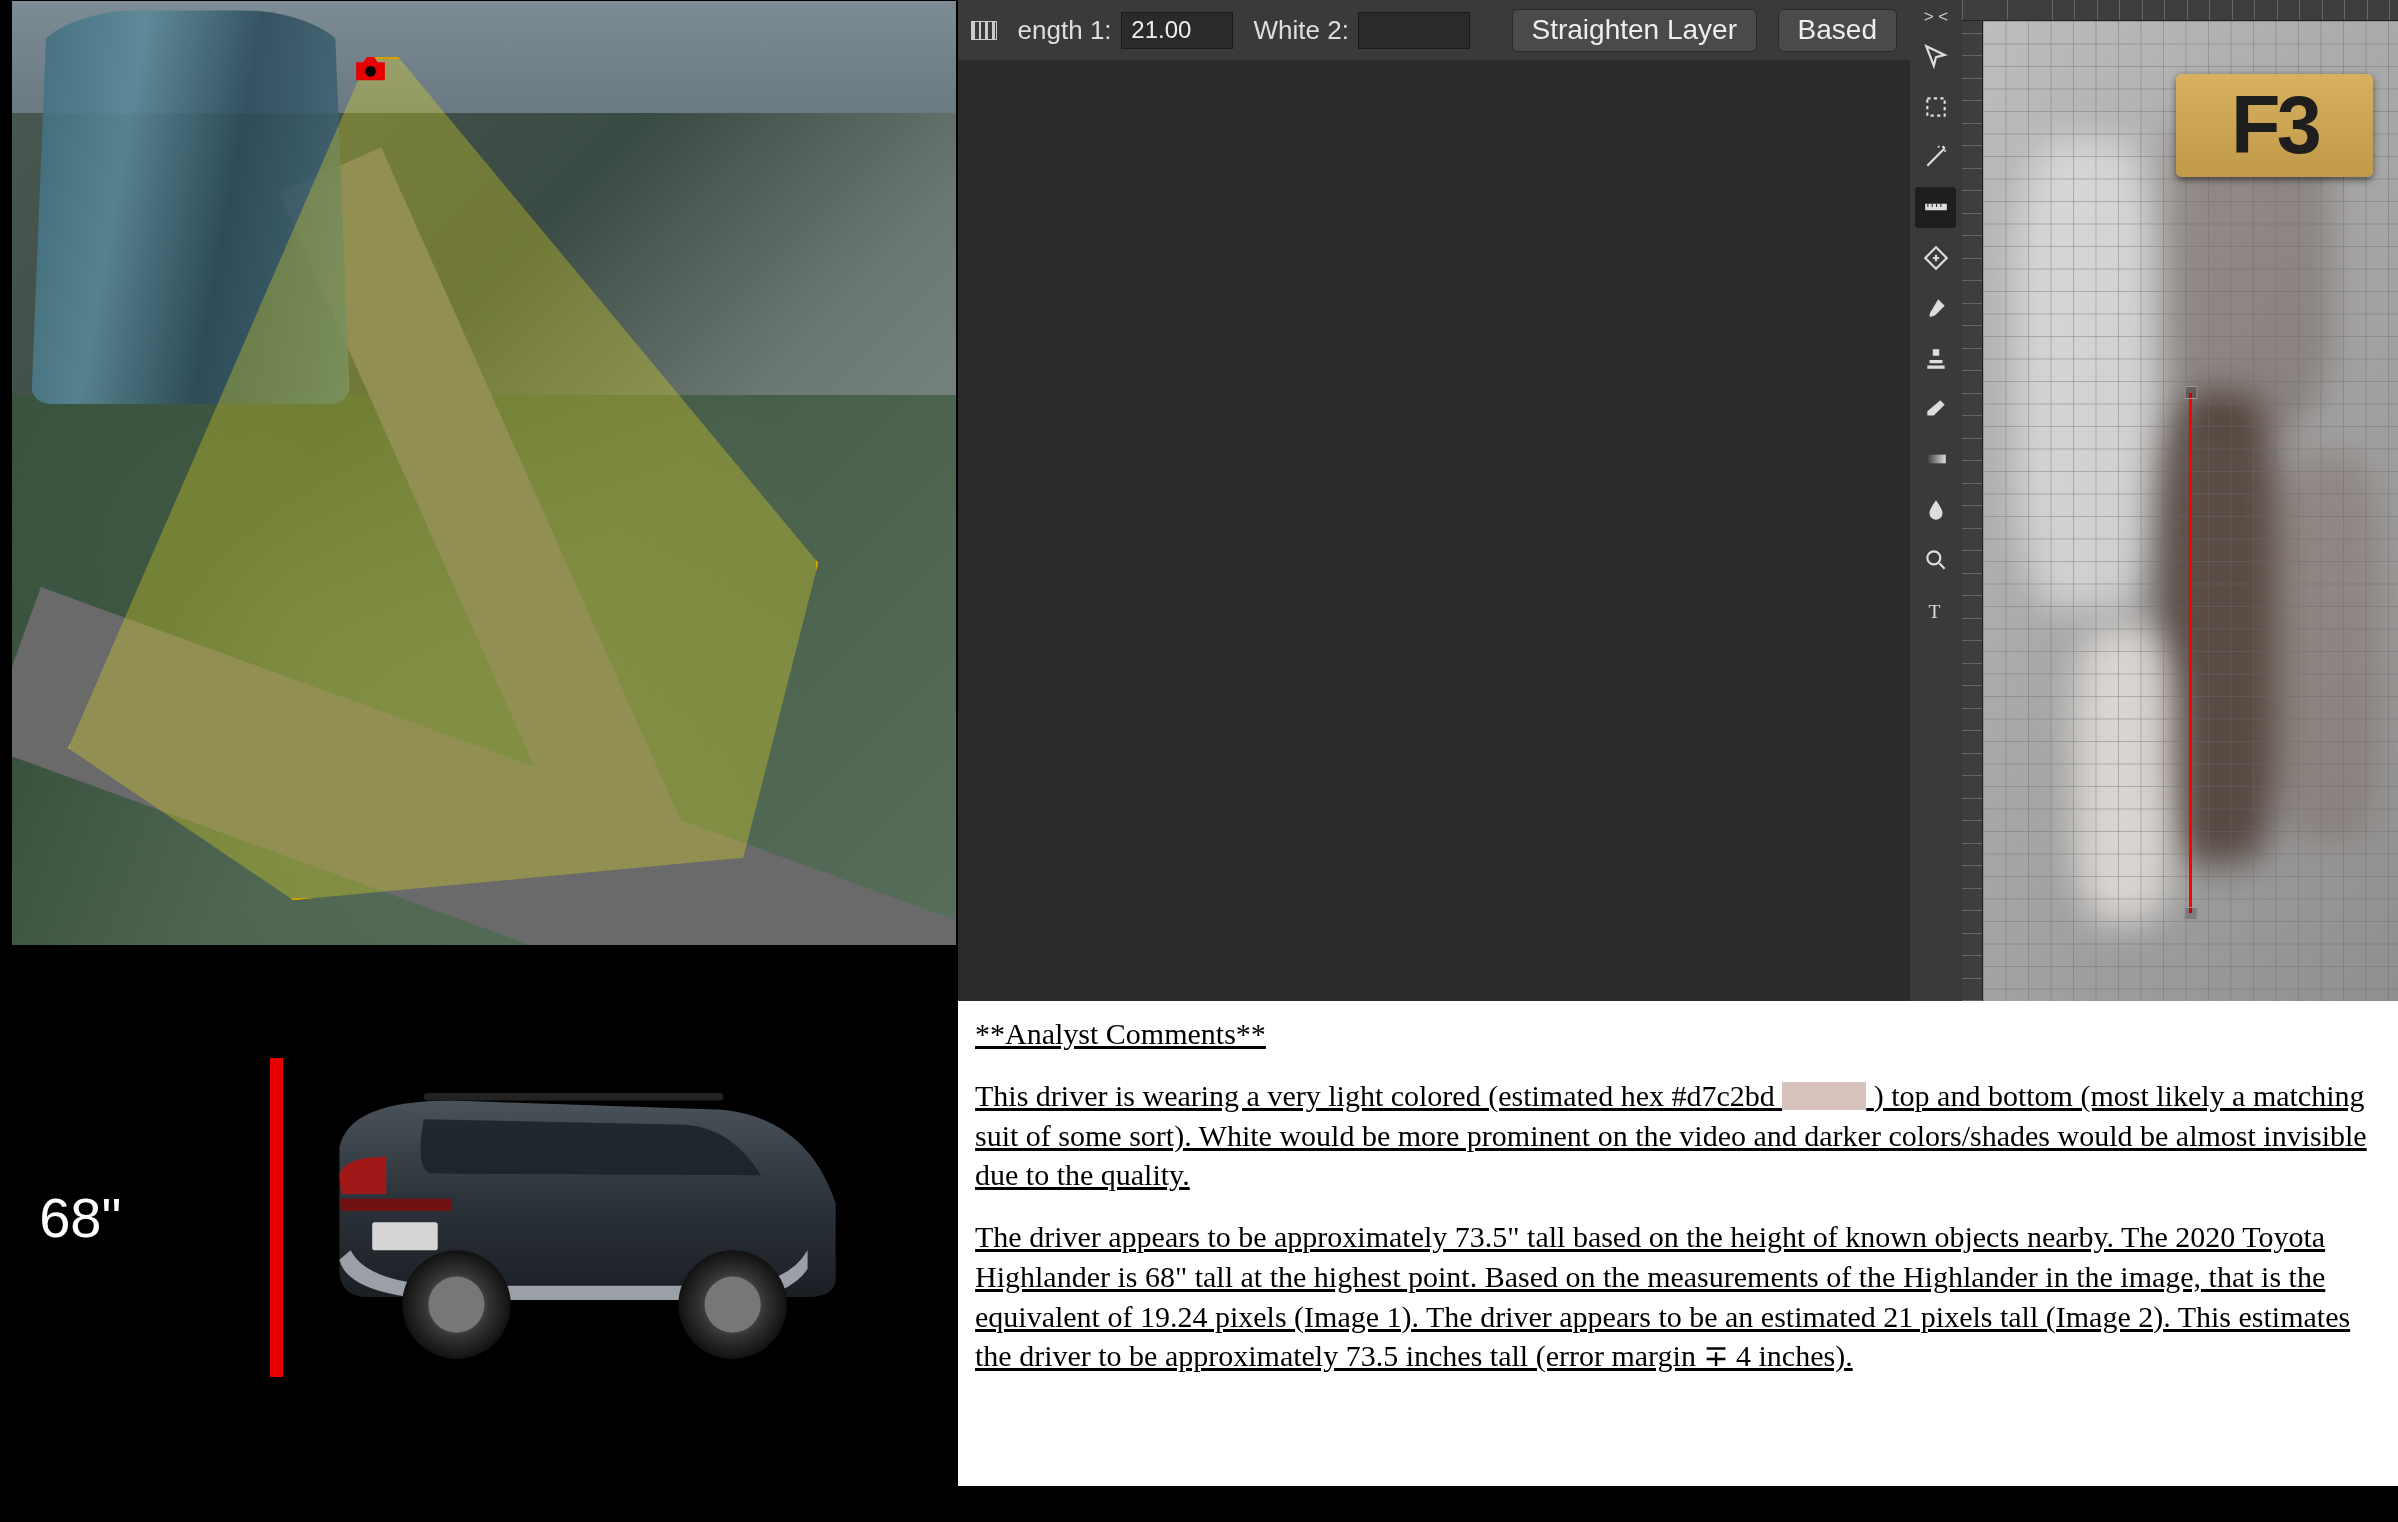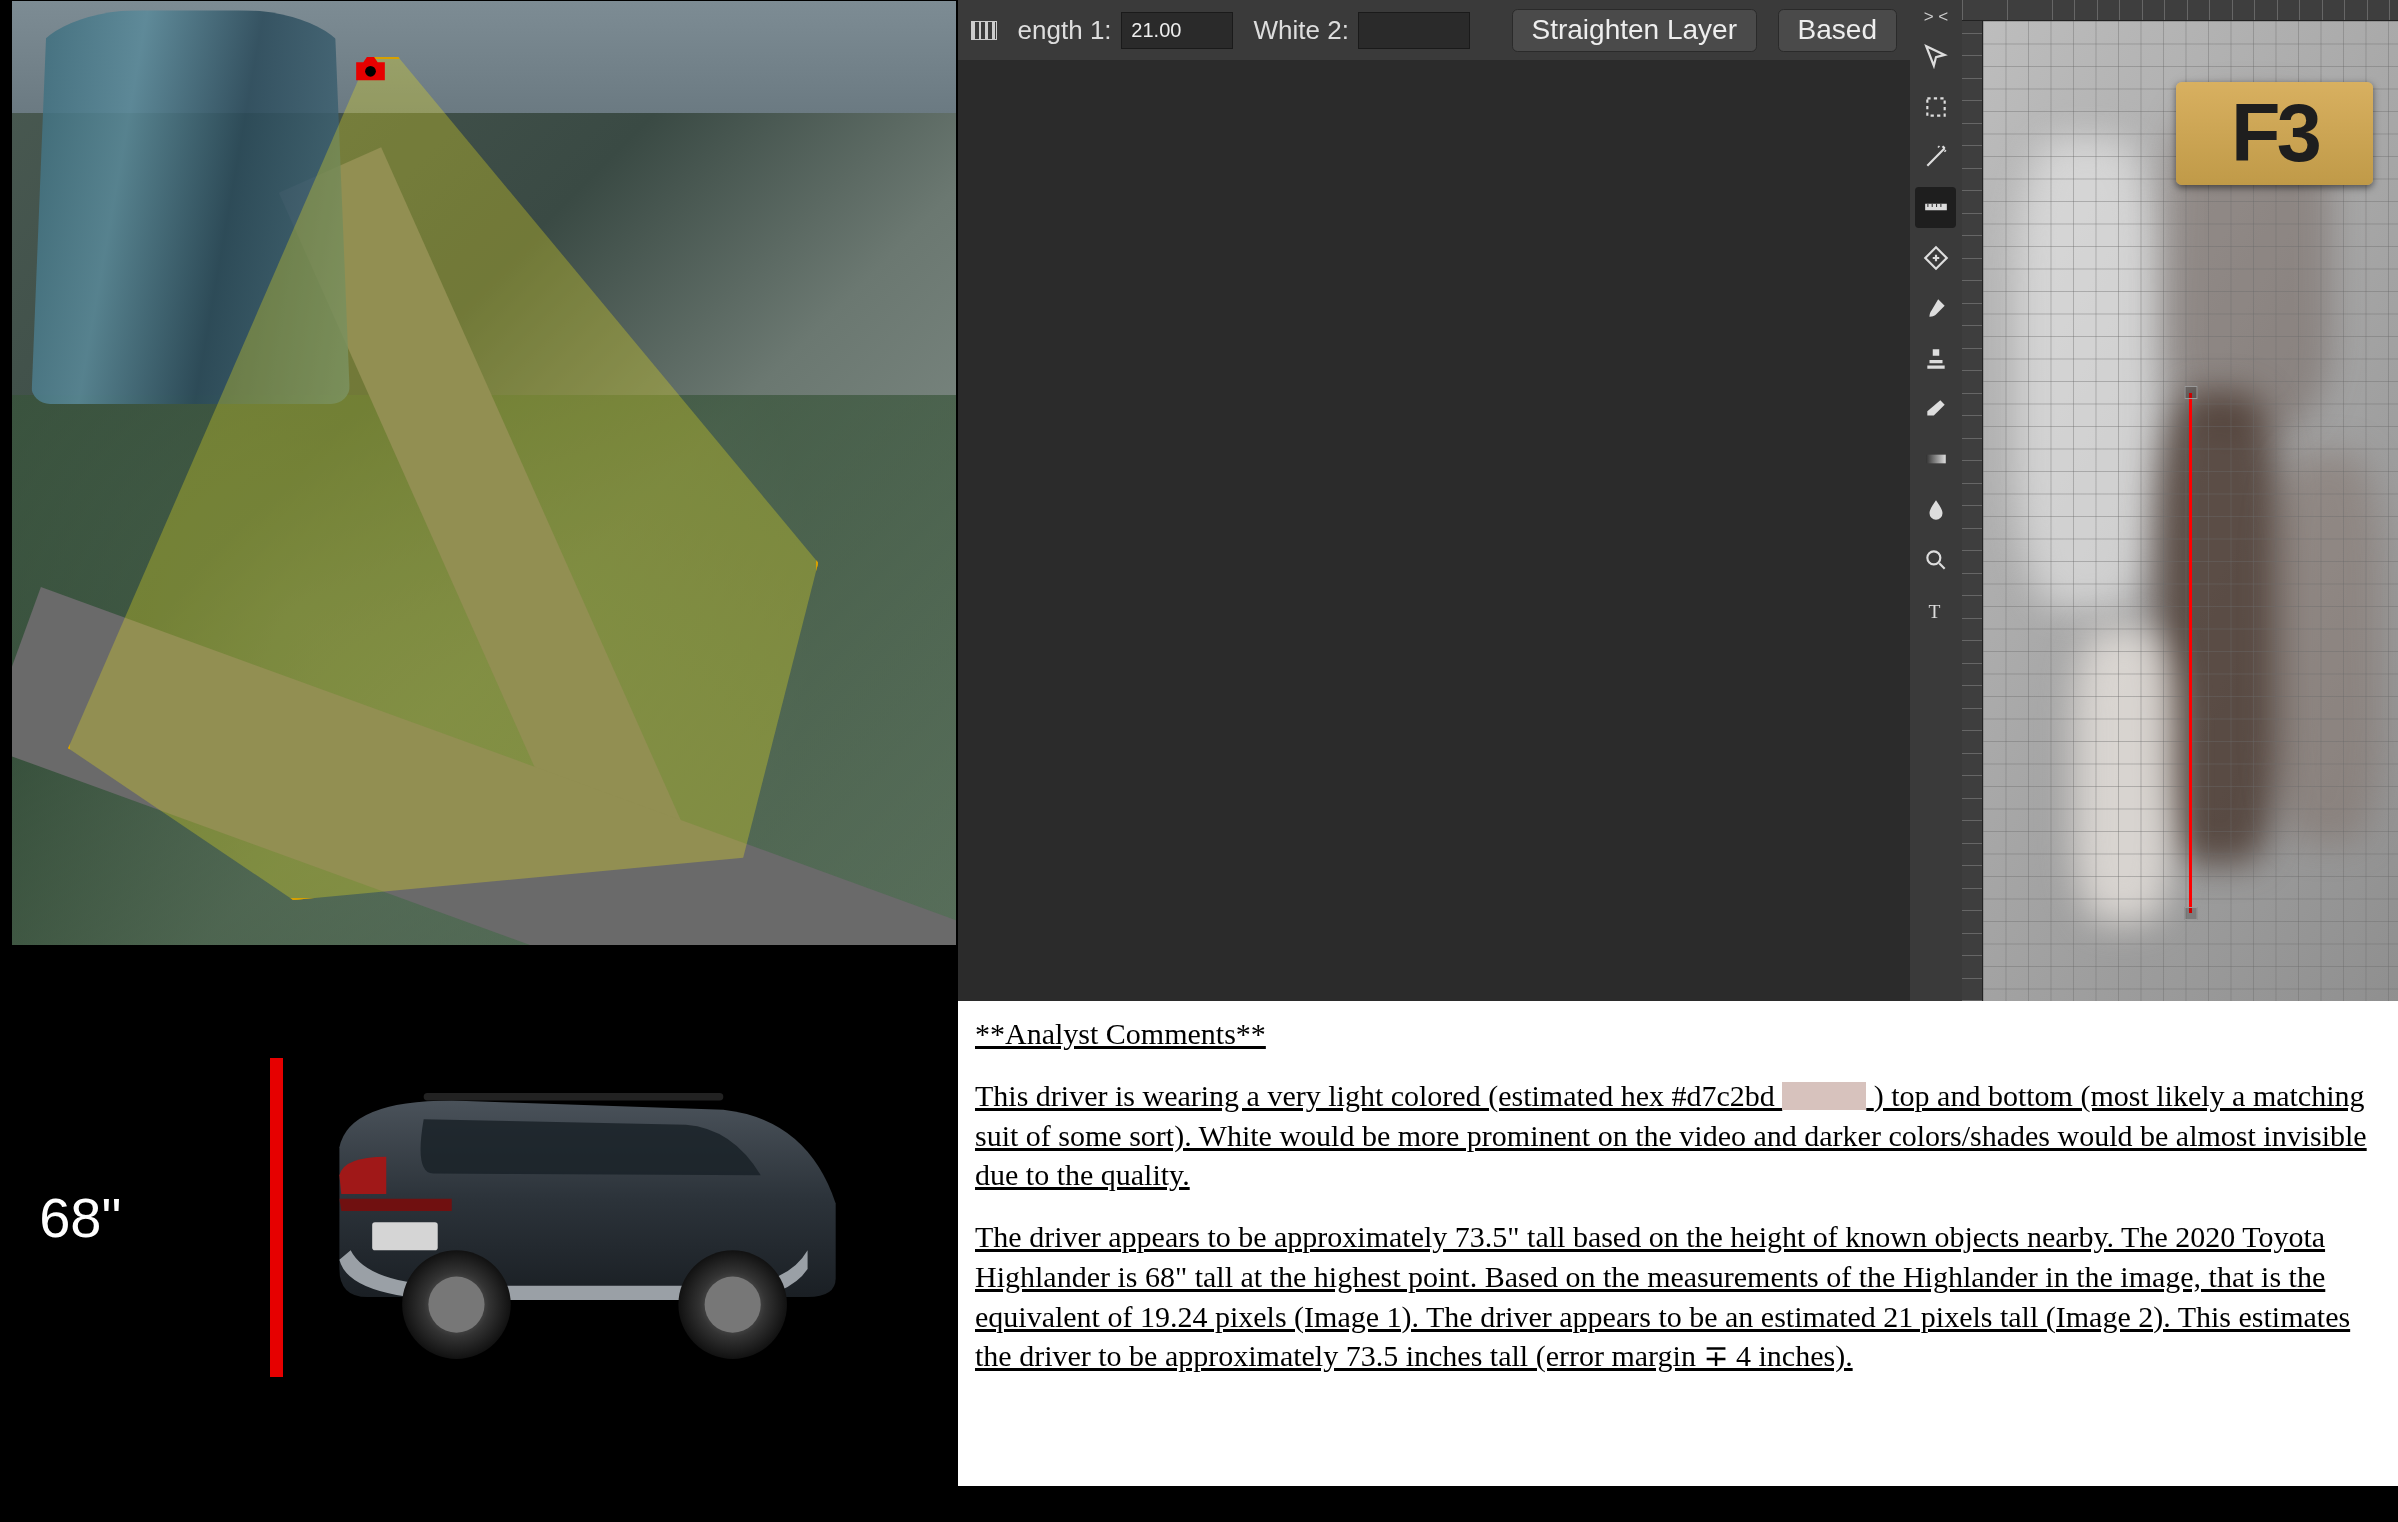--- a/index.html
+++ b/index.html
@@ -77,21 +77,21 @@
     background:#3a3a3a;
     display:flex; align-items:center;
     padding:0 13px;
     gap:20.6px;
     font-size:26px;
     color:#ddd;
   }
   .tb-field { display:flex; align-items:center; gap:9.4px; }
   .tb-field input {
     background:#2a2a2a; border:0.9px solid #1a1a1a;
-    color:#eee; font-size:20px; height:37px; padding:0 9.4px;
+    color:#eee; font-size:24px; height:37px; padding:0 9.4px;
     width:112px;
   }
   .tb-spacer { flex:1; }
   .tb-button {
     background:#4a4a4a; border:0.9px solid #2a2a2a;
     color:#eee; font-size:28px; height:43px; padding:0 19px;
     border-radius:5.6px; cursor:pointer;
   }
   .ruler-icon { width:26px; height:19px; position:relative;
     background:repeating-linear-gradient(90deg,#ccc 0 2.8px, transparent 2.8px 6.6px);
@@ -151,21 +151,21 @@
   }
   .measure-handle {
     position:absolute; width:13px; height:13px; border:1.9px solid #999;
     background:rgba(0,0,0,.2);
     left:50%; transform:translateX(-50%);
   }
   .measure-handle.top{ top:-7.5px;}
   .measure-handle.bot{ bottom:-7.5px;}
 
   .logo-f3 {
-    position:absolute; right:26px; top:82px;
+    position:absolute; right:26px; top:74px;
     width:197px; height:103px;
     background:linear-gradient(180deg,#d8b060 0%, #c09a48 100%);
     border-radius:5.6px;
     display:flex; align-items:center; justify-content:center;
     font: 900 81px/1 "Segoe UI", sans-serif;
     color:#1e1e1e; letter-spacing:-3.7px;
     box-shadow:0 2.8px 7.5px rgba(0,0,0,.5);
   }
 
   

